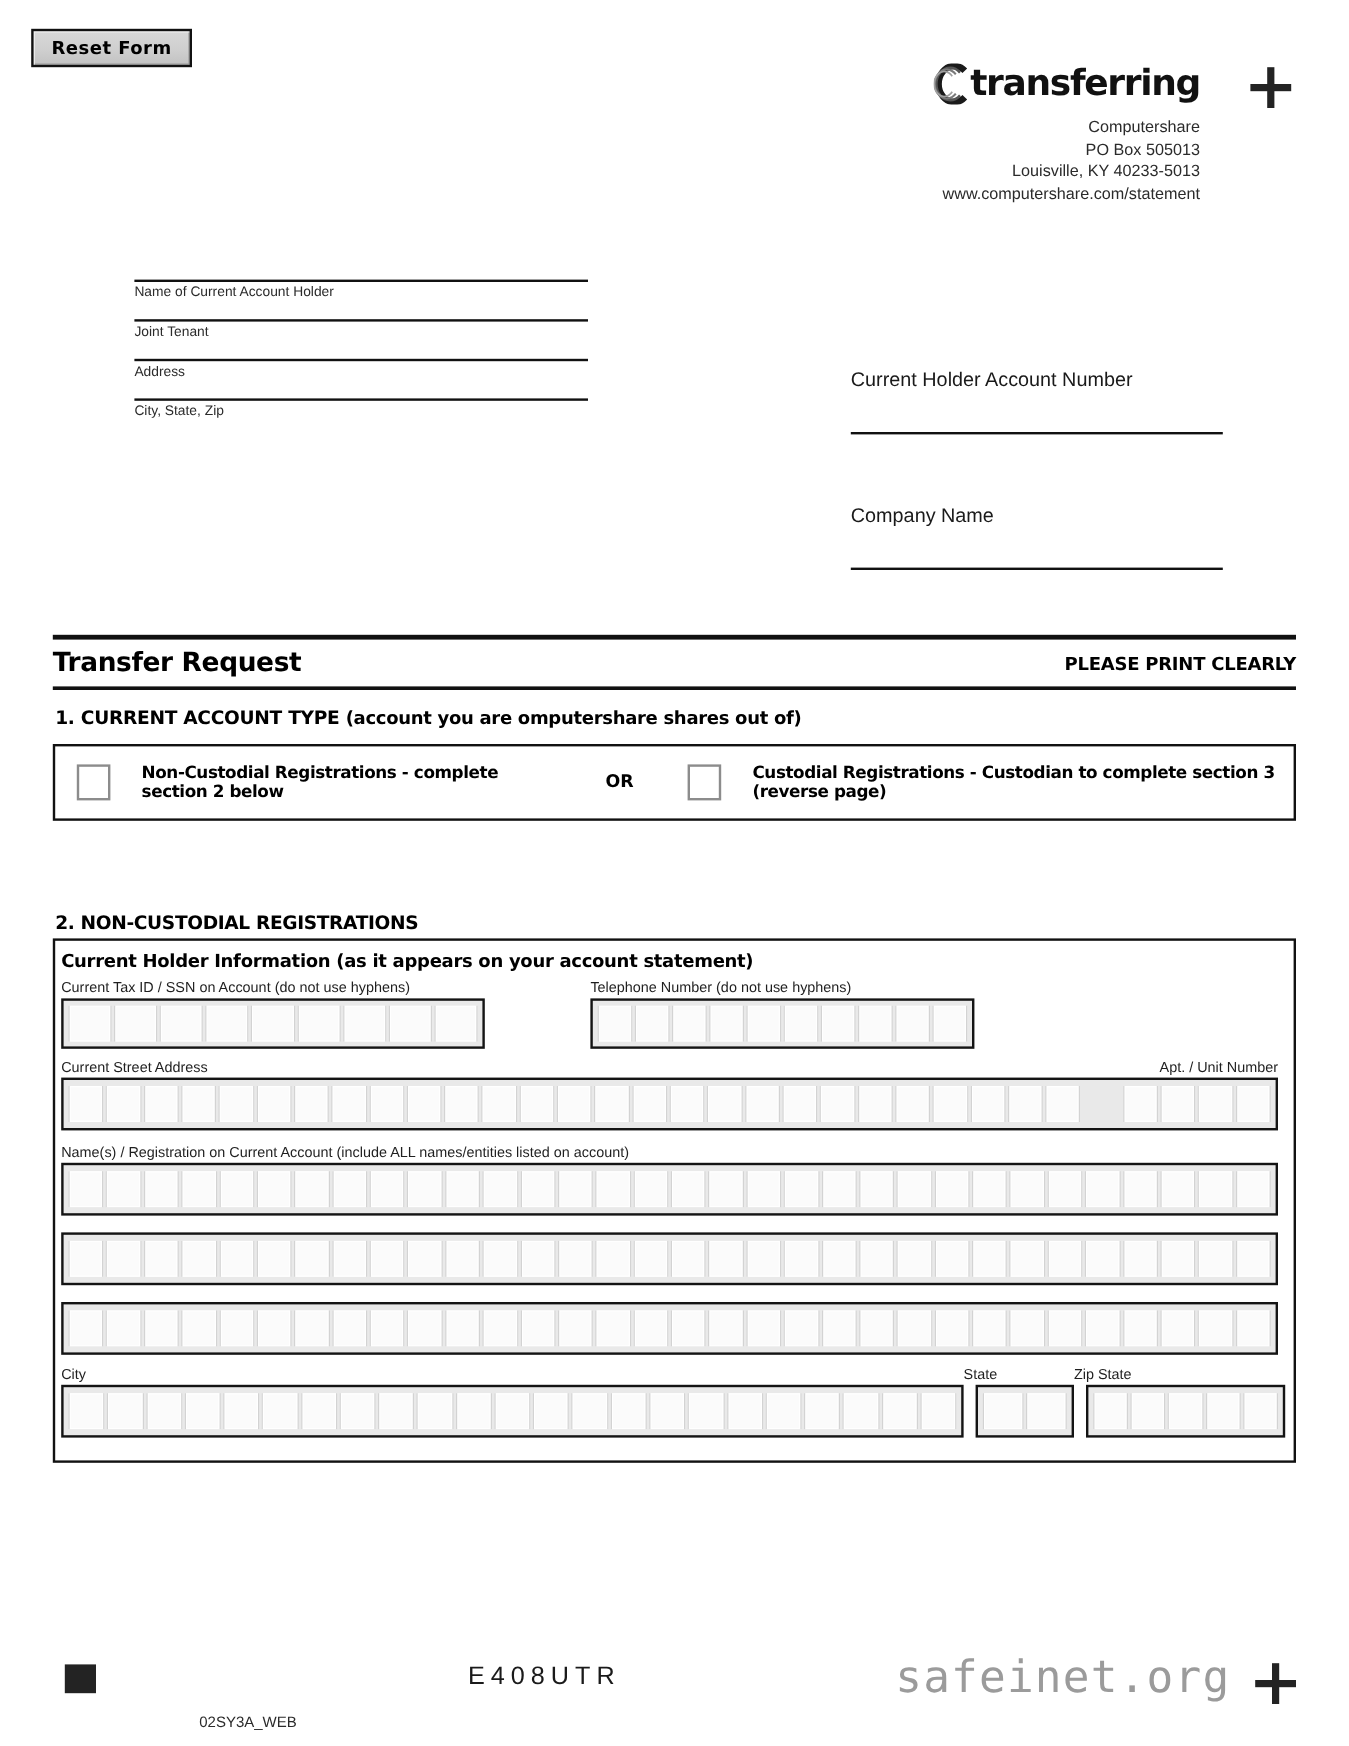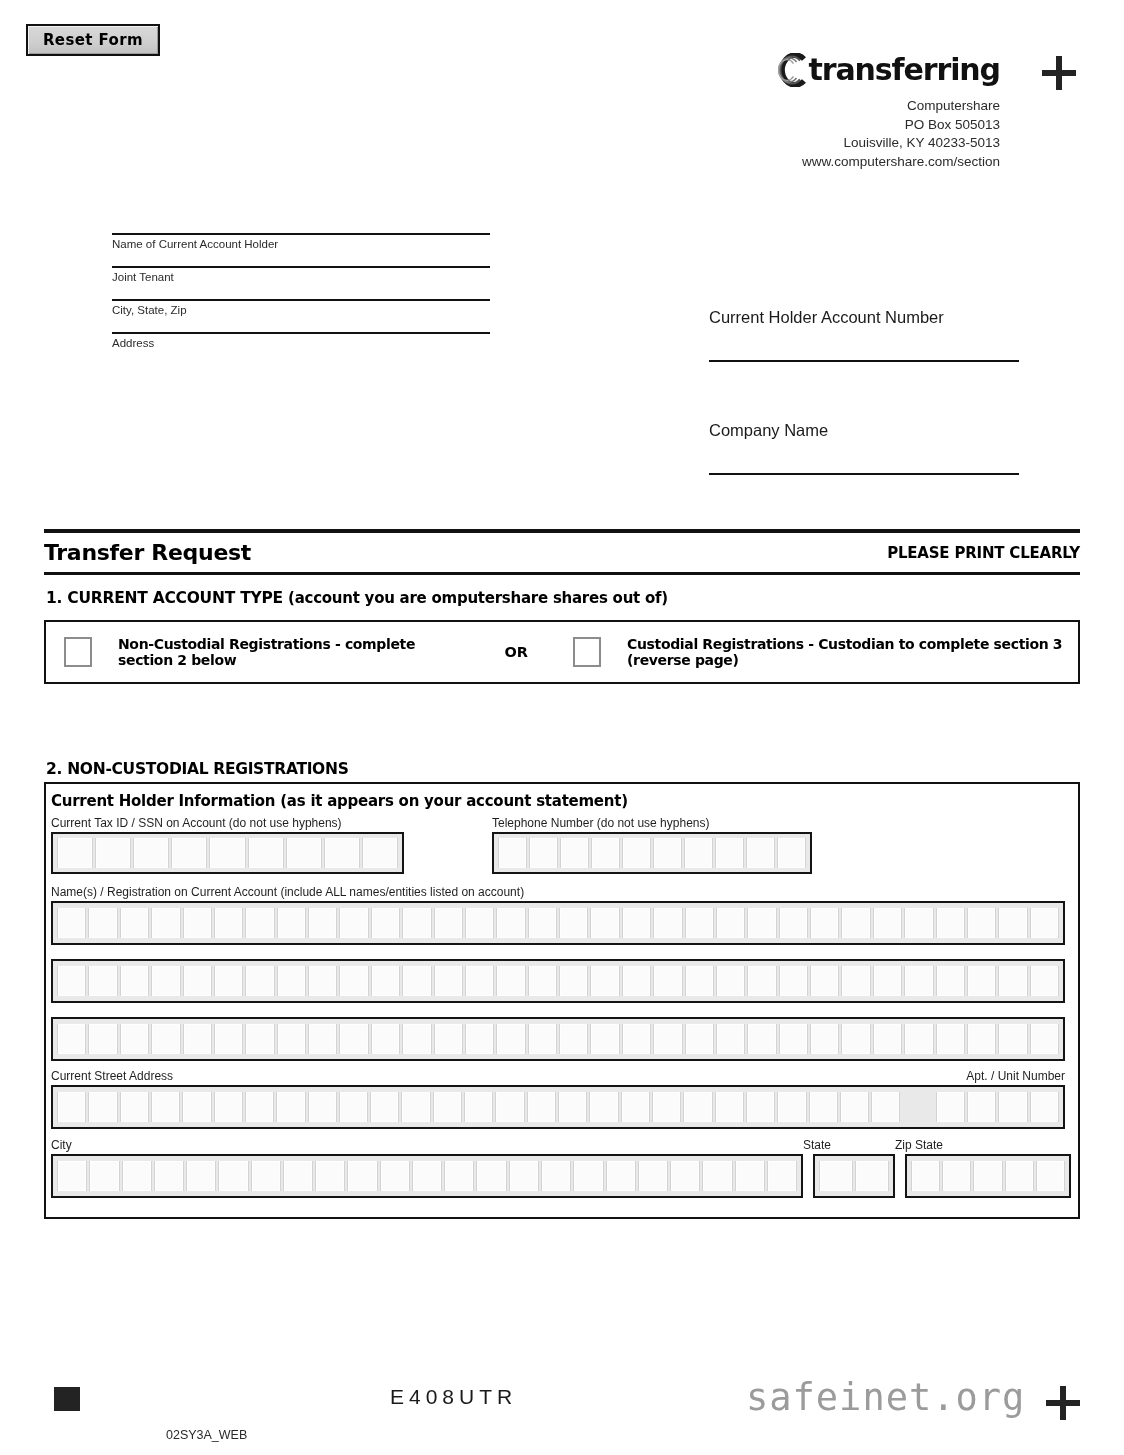--- a/index.html
+++ b/index.html
@@ -321,36 +321,36 @@
         <path d="M18.5 9 A10 12 0 1 0 18.5 25" fill="none" stroke="#7a7a7a" stroke-width="1.7"></path>
         <path d="M15.5 10.6 A8.4 10.4 0 1 0 15.5 23.4" fill="none" stroke="#a0a0a0" stroke-width="1.4"></path>
       </svg>
     </span>
     <span class="logo-word">transferring</span>
   </div>
   <div class="addr">
     <div>Computershare</div>
     <div>PO Box 505013</div>
     <div>Louisville, KY 40233-5013</div>
-    <div>www.computershare.com/section</div>
+    <div>www.computershare.com/statement</div>
   </div>
 </div>
 
 <div class="addr-lines">
   <div class="addr-line">
     <div class="lbl">Name of Current Account Holder</div>
   </div>
   <div class="addr-line">
     <div class="lbl">Joint Tenant</div>
   </div>
   <div class="addr-line">
+    <div class="lbl">Address</div>
+  </div>
+  <div class="addr-line">
     <div class="lbl">City, State, Zip</div>
-  </div>
-  <div class="addr-line">
-    <div class="lbl">Address</div>
   </div>
 </div>
 
 <div class="acct-field acct-1">
   <div class="lbl">Current Holder Account Number</div>
   <div class="rule"></div>
 </div>
 <div class="acct-field acct-2">
   <div class="lbl">Company Name</div>
   <div class="rule"></div>
@@ -409,128 +409,20 @@
           <div class="cell"></div>
           <div class="cell"></div>
           <div class="cell"></div>
           <div class="cell"></div>
           <div class="cell"></div>
           <div class="cell"></div>
         </div>
     </div>
   </div>
 
-  <div style="margin-top:11px;">
-    <div class="fld-label">Name(s) / Registration on Current Account (include ALL names/entities listed on account)</div>
-    <div class="comb tall">
-        <div class="cell"></div>
-        <div class="cell"></div>
-        <div class="cell"></div>
-        <div class="cell"></div>
-        <div class="cell"></div>
-        <div class="cell"></div>
-        <div class="cell"></div>
-        <div class="cell"></div>
-        <div class="cell"></div>
-        <div class="cell"></div>
-        <div class="cell"></div>
-        <div class="cell"></div>
-        <div class="cell"></div>
-        <div class="cell"></div>
-        <div class="cell"></div>
-        <div class="cell"></div>
-        <div class="cell"></div>
-        <div class="cell"></div>
-        <div class="cell"></div>
-        <div class="cell"></div>
-        <div class="cell"></div>
-        <div class="cell"></div>
-        <div class="cell"></div>
-        <div class="cell"></div>
-        <div class="cell"></div>
-        <div class="cell"></div>
-        <div class="cell"></div>
-        <div class="cell"></div>
-        <div class="cell"></div>
-        <div class="cell"></div>
-        <div class="cell"></div>
-        <div class="cell"></div>
-      </div>
-    <div style="height:14px;"></div>
-    <div class="comb tall">
-        <div class="cell"></div>
-        <div class="cell"></div>
-        <div class="cell"></div>
-        <div class="cell"></div>
-        <div class="cell"></div>
-        <div class="cell"></div>
-        <div class="cell"></div>
-        <div class="cell"></div>
-        <div class="cell"></div>
-        <div class="cell"></div>
-        <div class="cell"></div>
-        <div class="cell"></div>
-        <div class="cell"></div>
-        <div class="cell"></div>
-        <div class="cell"></div>
-        <div class="cell"></div>
-        <div class="cell"></div>
-        <div class="cell"></div>
-        <div class="cell"></div>
-        <div class="cell"></div>
-        <div class="cell"></div>
-        <div class="cell"></div>
-        <div class="cell"></div>
-        <div class="cell"></div>
-        <div class="cell"></div>
-        <div class="cell"></div>
-        <div class="cell"></div>
-        <div class="cell"></div>
-        <div class="cell"></div>
-        <div class="cell"></div>
-        <div class="cell"></div>
-        <div class="cell"></div>
-      </div>
-    <div style="height:14px;"></div>
-    <div class="comb tall">
-        <div class="cell"></div>
-        <div class="cell"></div>
-        <div class="cell"></div>
-        <div class="cell"></div>
-        <div class="cell"></div>
-        <div class="cell"></div>
-        <div class="cell"></div>
-        <div class="cell"></div>
-        <div class="cell"></div>
-        <div class="cell"></div>
-        <div class="cell"></div>
-        <div class="cell"></div>
-        <div class="cell"></div>
-        <div class="cell"></div>
-        <div class="cell"></div>
-        <div class="cell"></div>
-        <div class="cell"></div>
-        <div class="cell"></div>
-        <div class="cell"></div>
-        <div class="cell"></div>
-        <div class="cell"></div>
-        <div class="cell"></div>
-        <div class="cell"></div>
-        <div class="cell"></div>
-        <div class="cell"></div>
-        <div class="cell"></div>
-        <div class="cell"></div>
-        <div class="cell"></div>
-        <div class="cell"></div>
-        <div class="cell"></div>
-        <div class="cell"></div>
-        <div class="cell"></div>
-      </div>
-  </div>
-
   <div style="margin-top:8px;">
     <div class="row" style="justify-content:space-between;">
       <div class="fld-label">Current Street Address</div>
       <div class="fld-label">Apt. / Unit Number</div>
     </div>
     <div class="comb tall">
         <div class="cell"></div>
         <div class="cell"></div>
         <div class="cell"></div>
         <div class="cell"></div>
@@ -551,20 +443,128 @@
         <div class="cell"></div>
         <div class="cell"></div>
         <div class="cell"></div>
         <div class="cell"></div>
         <div class="cell"></div>
         <div class="cell"></div>
         <div class="cell"></div>
         <div class="cell"></div>
         <div class="cell"></div>
         <div class="cell spacer"></div>
+        <div class="cell"></div>
+        <div class="cell"></div>
+        <div class="cell"></div>
+        <div class="cell"></div>
+      </div>
+  </div>
+
+  <div style="margin-top:11px;">
+    <div class="fld-label">Name(s) / Registration on Current Account (include ALL names/entities listed on account)</div>
+    <div class="comb tall">
+        <div class="cell"></div>
+        <div class="cell"></div>
+        <div class="cell"></div>
+        <div class="cell"></div>
+        <div class="cell"></div>
+        <div class="cell"></div>
+        <div class="cell"></div>
+        <div class="cell"></div>
+        <div class="cell"></div>
+        <div class="cell"></div>
+        <div class="cell"></div>
+        <div class="cell"></div>
+        <div class="cell"></div>
+        <div class="cell"></div>
+        <div class="cell"></div>
+        <div class="cell"></div>
+        <div class="cell"></div>
+        <div class="cell"></div>
+        <div class="cell"></div>
+        <div class="cell"></div>
+        <div class="cell"></div>
+        <div class="cell"></div>
+        <div class="cell"></div>
+        <div class="cell"></div>
+        <div class="cell"></div>
+        <div class="cell"></div>
+        <div class="cell"></div>
+        <div class="cell"></div>
+        <div class="cell"></div>
+        <div class="cell"></div>
+        <div class="cell"></div>
+        <div class="cell"></div>
+      </div>
+    <div style="height:14px;"></div>
+    <div class="comb tall">
+        <div class="cell"></div>
+        <div class="cell"></div>
+        <div class="cell"></div>
+        <div class="cell"></div>
+        <div class="cell"></div>
+        <div class="cell"></div>
+        <div class="cell"></div>
+        <div class="cell"></div>
+        <div class="cell"></div>
+        <div class="cell"></div>
+        <div class="cell"></div>
+        <div class="cell"></div>
+        <div class="cell"></div>
+        <div class="cell"></div>
+        <div class="cell"></div>
+        <div class="cell"></div>
+        <div class="cell"></div>
+        <div class="cell"></div>
+        <div class="cell"></div>
+        <div class="cell"></div>
+        <div class="cell"></div>
+        <div class="cell"></div>
+        <div class="cell"></div>
+        <div class="cell"></div>
+        <div class="cell"></div>
+        <div class="cell"></div>
+        <div class="cell"></div>
+        <div class="cell"></div>
+        <div class="cell"></div>
+        <div class="cell"></div>
+        <div class="cell"></div>
+        <div class="cell"></div>
+      </div>
+    <div style="height:14px;"></div>
+    <div class="comb tall">
+        <div class="cell"></div>
+        <div class="cell"></div>
+        <div class="cell"></div>
+        <div class="cell"></div>
+        <div class="cell"></div>
+        <div class="cell"></div>
+        <div class="cell"></div>
+        <div class="cell"></div>
+        <div class="cell"></div>
+        <div class="cell"></div>
+        <div class="cell"></div>
+        <div class="cell"></div>
+        <div class="cell"></div>
+        <div class="cell"></div>
+        <div class="cell"></div>
+        <div class="cell"></div>
+        <div class="cell"></div>
+        <div class="cell"></div>
+        <div class="cell"></div>
+        <div class="cell"></div>
+        <div class="cell"></div>
+        <div class="cell"></div>
+        <div class="cell"></div>
+        <div class="cell"></div>
+        <div class="cell"></div>
+        <div class="cell"></div>
+        <div class="cell"></div>
+        <div class="cell"></div>
         <div class="cell"></div>
         <div class="cell"></div>
         <div class="cell"></div>
         <div class="cell"></div>
       </div>
   </div>
 
   <div style="margin-top:9px;">
     <div class="row">
       <div style="width:752px;flex:none;" class="fld-label">City</div>

